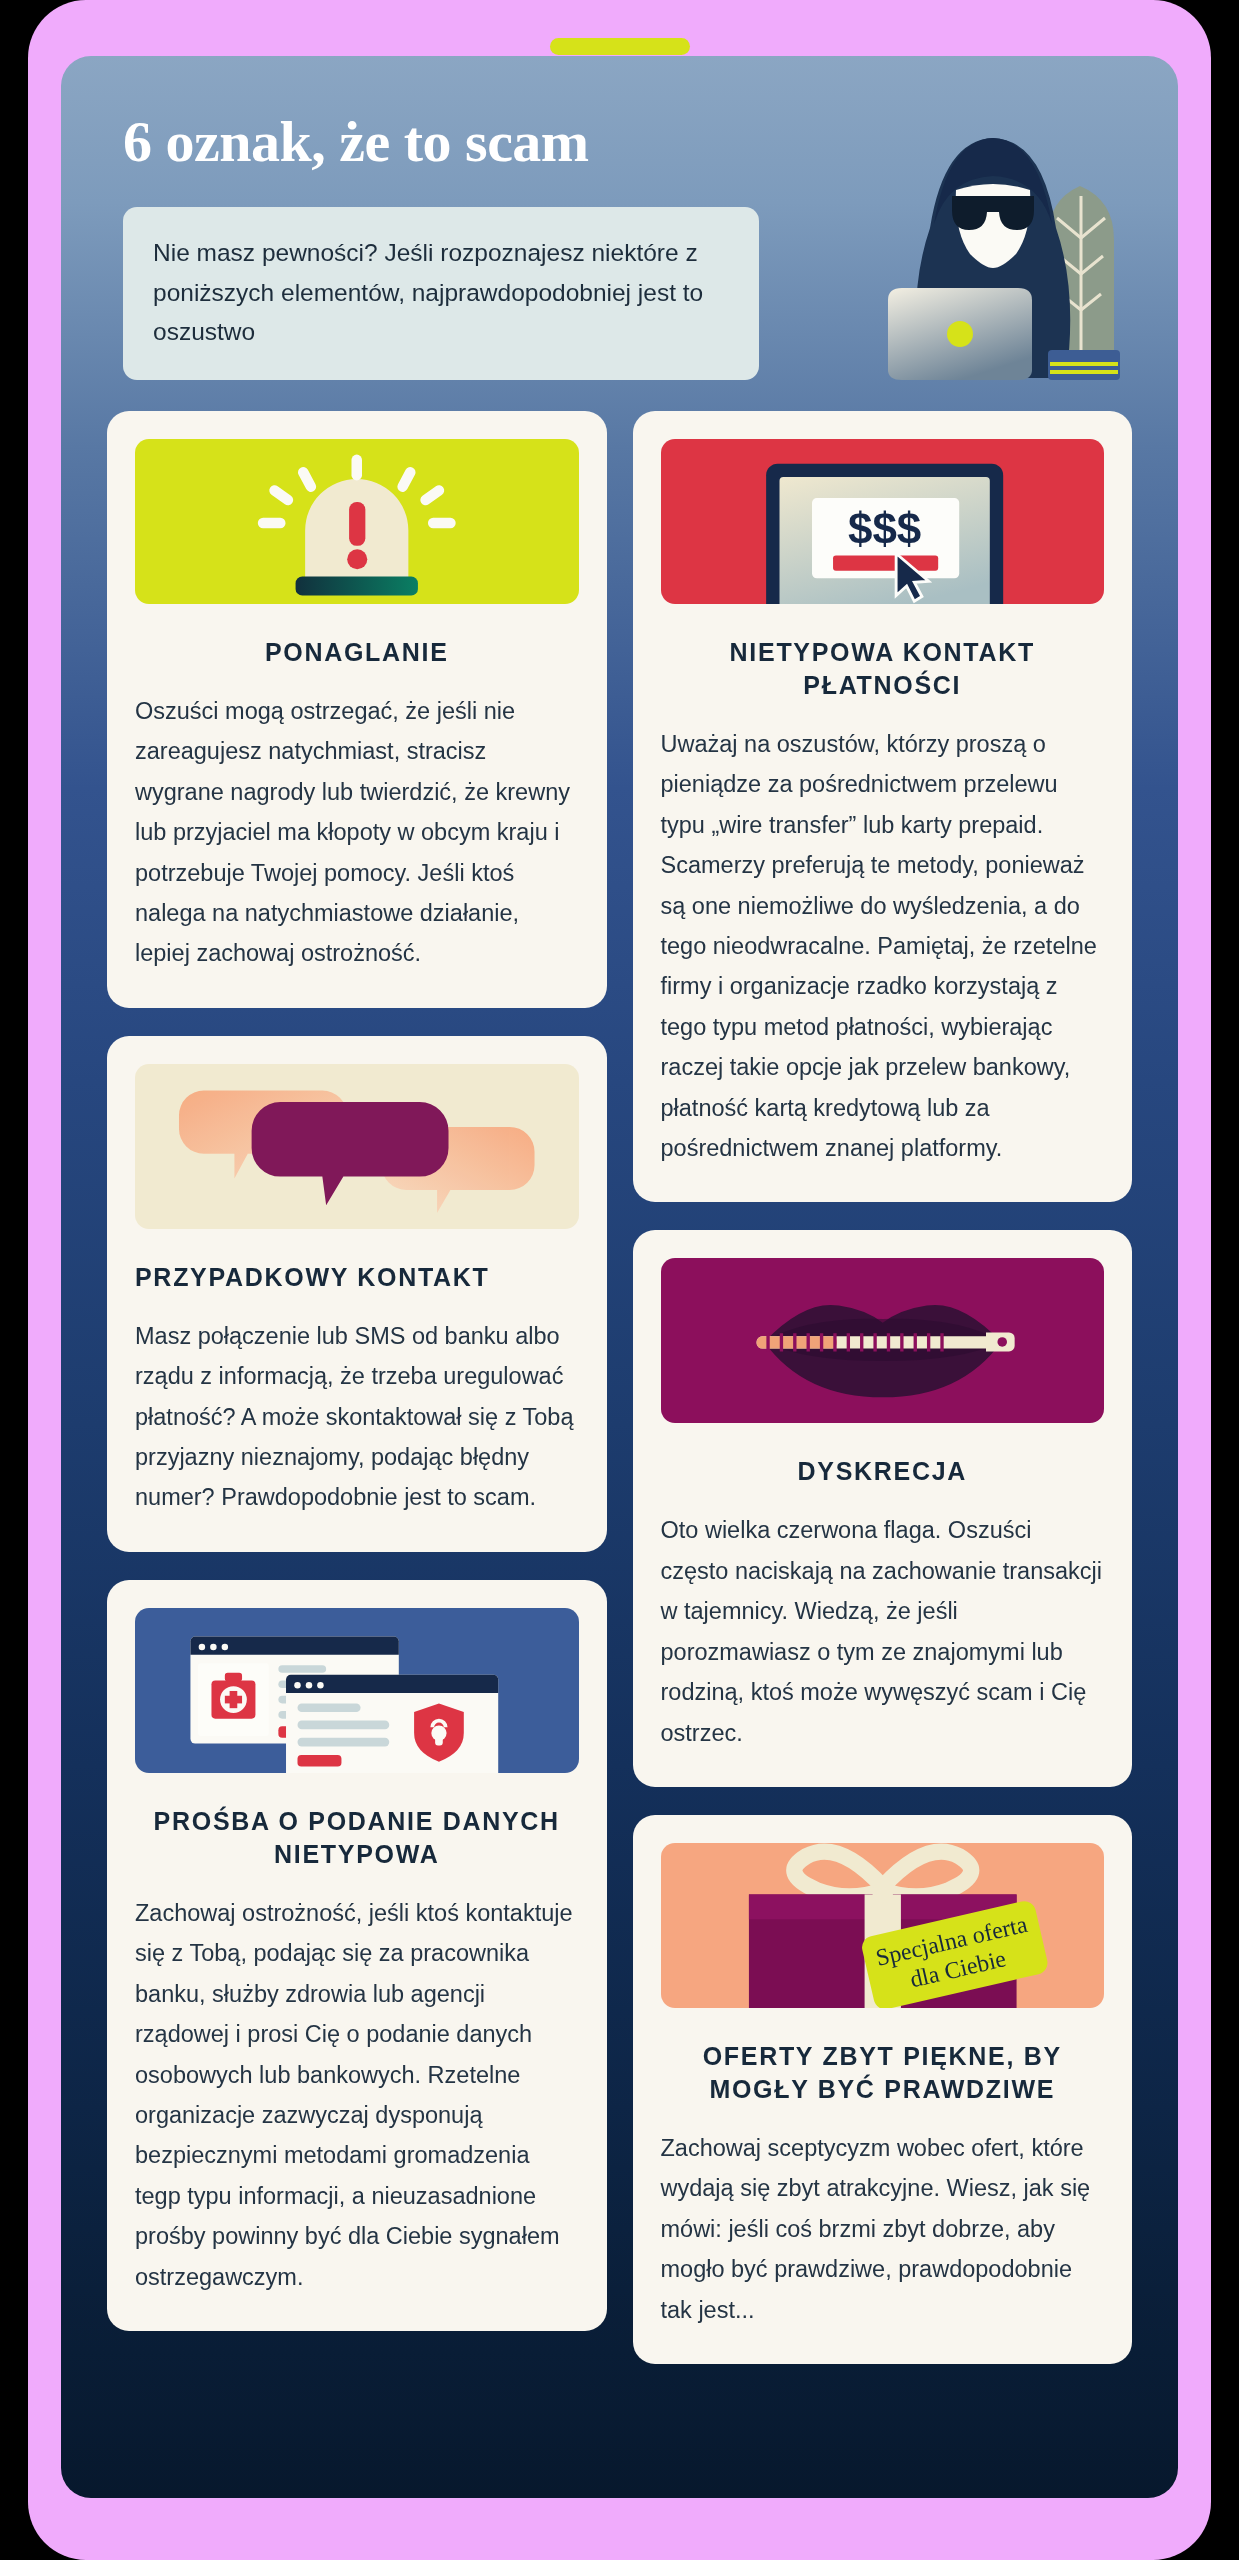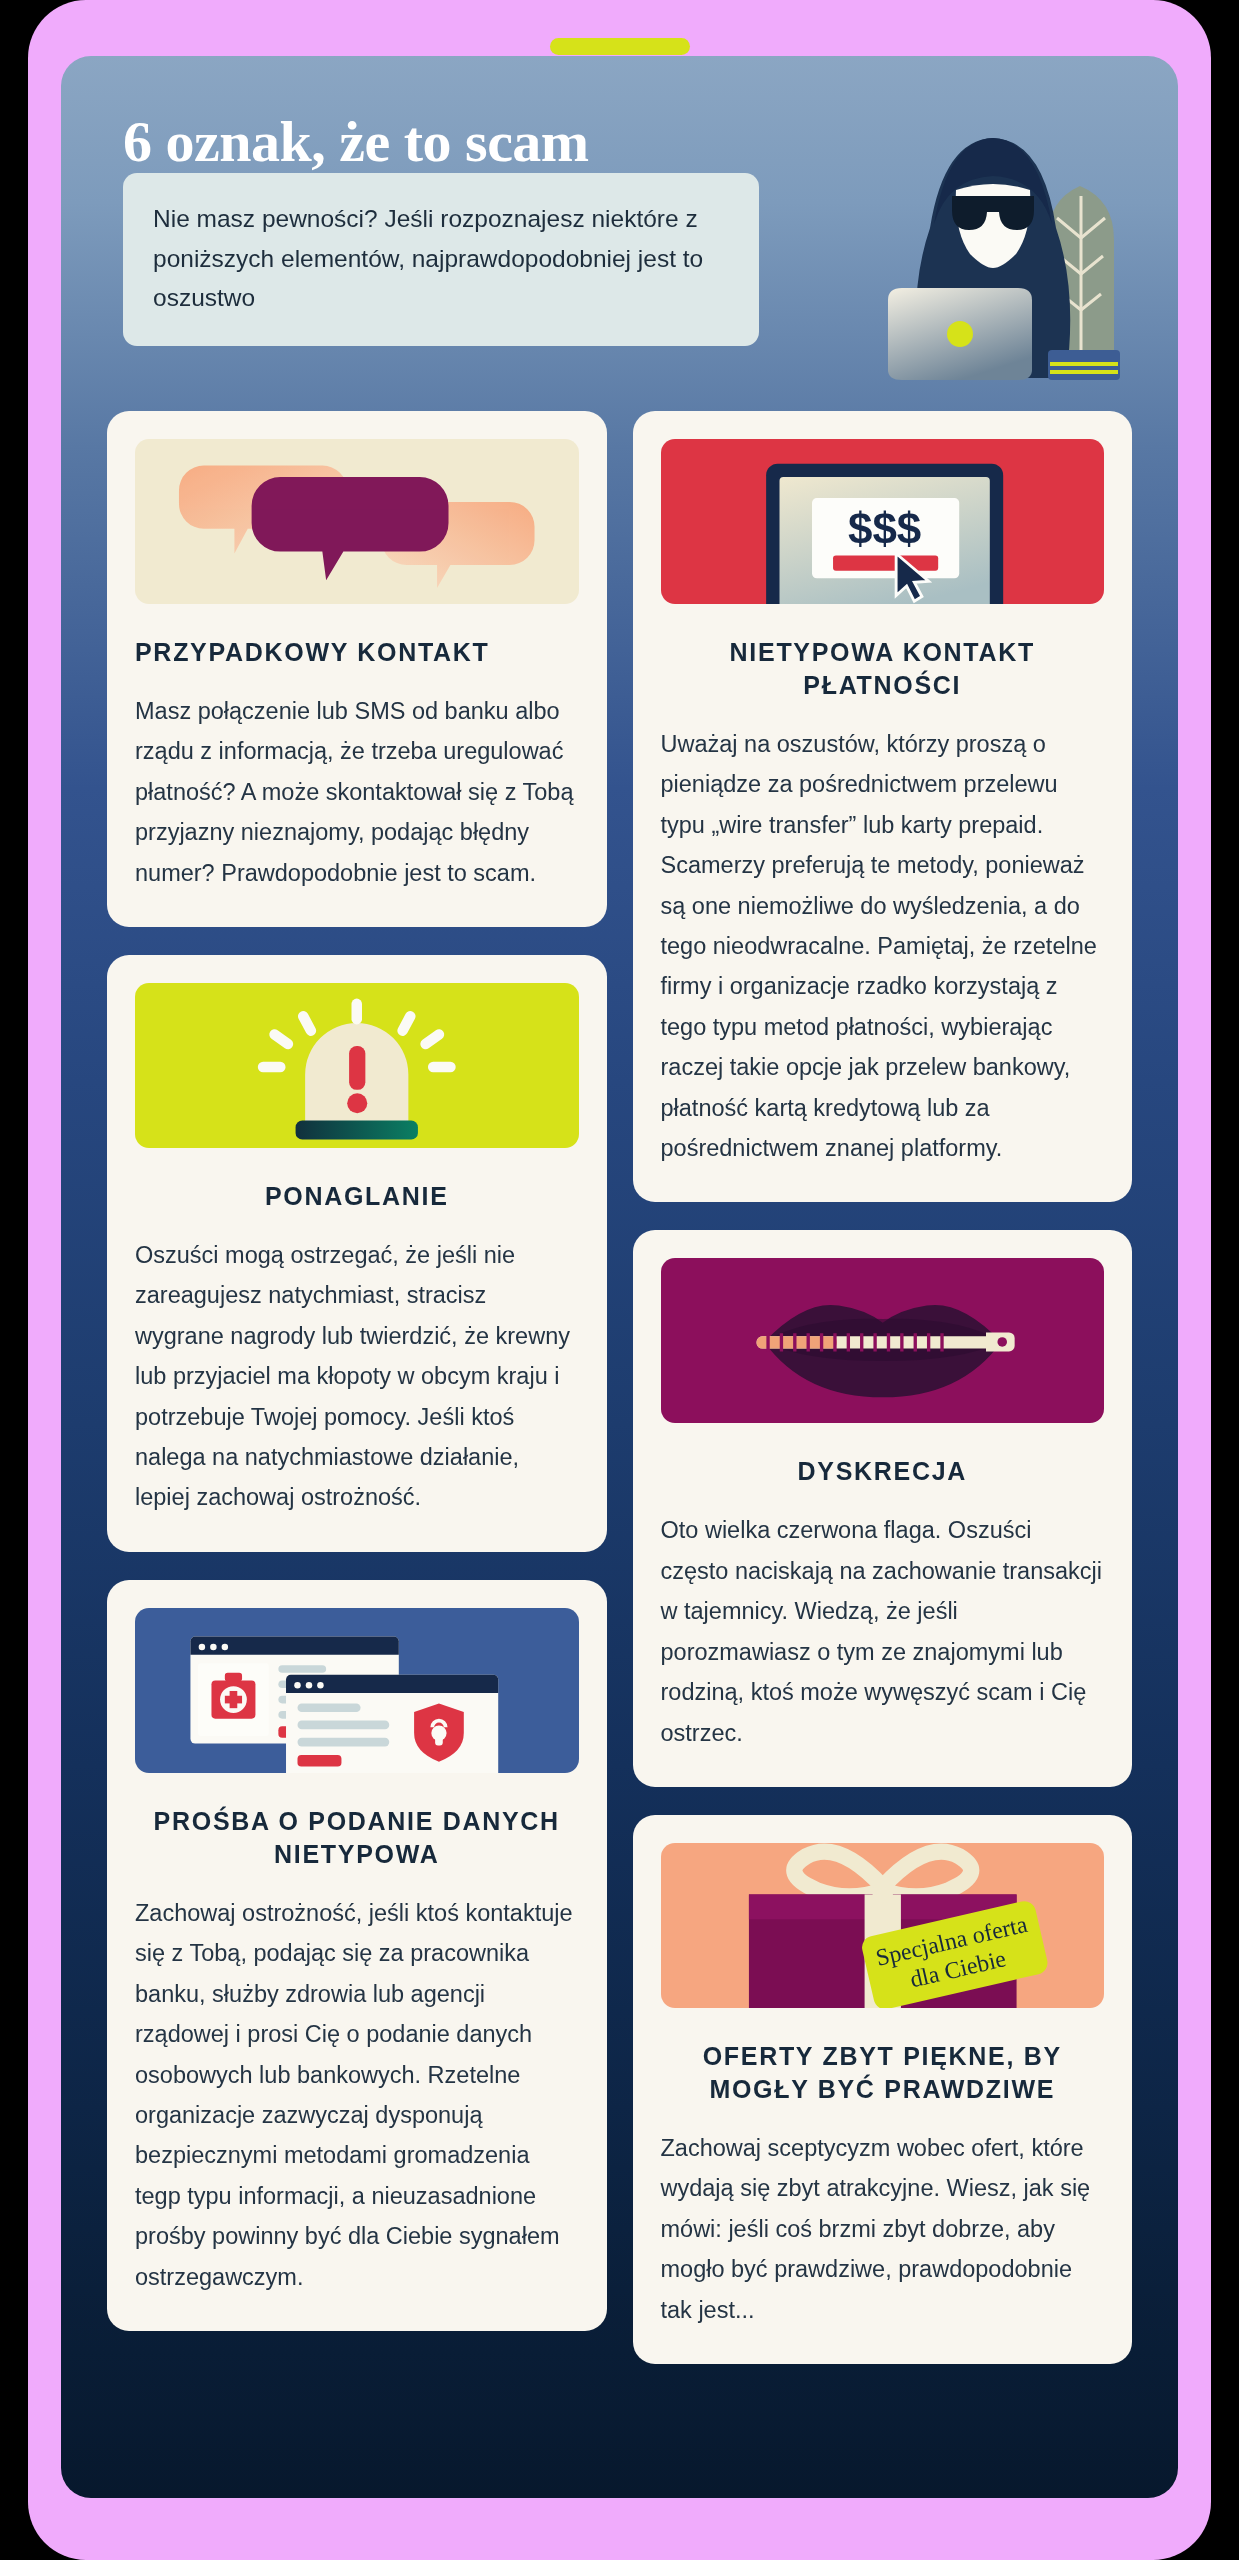--- a/index.html
+++ b/index.html
@@ -57,20 +57,21 @@
     font-family: "Liberation Serif", serif;
     font-size: 58px;
     font-weight: 700;
     color: #ffffff;
     letter-spacing: -0.5px;
     line-height: 1.05;
     position: relative;
     z-index: 3;
   }
   .hero-sub {
+    margin-top: 34px;
     width: 636px;
     background: #dde8e8;
     border-radius: 14px;
     padding: 26px 30px 28px 30px;
     position: relative;
     z-index: 3;
   }
   .hero-sub p {
     font-size: 24.5px;
     line-height: 1.62;
@@ -168,20 +169,48 @@
       <div class="hero-sub">
         <p>Nie masz pewności? Jeśli rozpoznajesz niektóre z poniższych elementów, najprawdopodobniej jest to oszustwo</p>
       </div>
     </div>
 
     <div class="grid">
 
       <div class="col">
 
         <div class="card">
+          <div class="card-art" style="background:#d6e219">
+            <svg viewBox="0 0 464 165" xmlns="http://www.w3.org/2000/svg">
+              <path d="M178 146 V92 a54 54 0 0 1 108 0 v54 Z" fill="#f1ead0"></path>
+              <rect x="168" y="140" width="128" height="20" rx="7" fill="url(#sirb)"></rect>
+              <g stroke="#fbfaf5" stroke-width="11" stroke-linecap="round">
+                <path d="M232 34 L232 18"></path>
+                <path d="M184 46 L176 31"></path>
+                <path d="M280 46 L288 31"></path>
+                <path d="M152 84 L134 84"></path>
+                <path d="M312 84 L330 84"></path>
+                <path d="M160 60 L146 50"></path>
+                <path d="M304 60 L318 50"></path>
+              </g>
+              <rect x="224" y="62" width="17" height="46" rx="8" fill="#dd3544"></rect>
+              <circle cx="232.5" cy="122" r="10.5" fill="#dd3544"></circle>
+              <defs>
+                <linearGradient id="sirb" x1="0" y1="0" x2="1" y2="0">
+                  <stop offset="0" stop-color="#11303d"></stop>
+                    <stop offset="1" stop-color="#0a7f63"></stop>
+                </linearGradient>
+              </defs>
+            </svg>
+          </div>
+          <div class="card-title">PONAGLANIE</div>
+          <div class="card-body">Oszuści mogą ostrzegać, że jeśli nie zareagujesz natychmiast, stracisz wygrane nagrody lub twierdzić, że krewny lub przyjaciel ma kłopoty w obcym kraju i potrzebuje Twojej pomocy. Jeśli ktoś nalega na natychmiastowe działanie, lepiej zachowaj ostrożność.</div>
+        </div>
+
+        <div class="card">
           <div class="card-art" style="background:#f1ead0">
             <svg viewBox="0 0 464 165" xmlns="http://www.w3.org/2000/svg">
               <g opacity="0.95">
                 <path d="M72 24 H196 a26 26 0 0 1 26 26 v14 a26 26 0 0 1 -26 26 H118 l-14 26 v-26 H72 a26 26 0 0 1 -26 -26 V50 a26 26 0 0 1 26 -26 Z" fill="url(#p1)"></path>
                 <path d="M284 62 H392 a26 26 0 0 1 26 26 v14 a26 26 0 0 1 -26 26 H330 l-14 24 v-24 h-32 a26 26 0 0 1 -26 -26 V88 a26 26 0 0 1 26 -26 Z" fill="url(#p2)"></path>
                 <path d="M152 36 H298 a30 30 0 0 1 30 30 v18 a30 30 0 0 1 -30 30 H218 l-18 30 -4 -30 h-44 a30 30 0 0 1 -30 -30 V66 a30 30 0 0 1 30 -30 Z" fill="#7b0d53"></path>
               </g>
               <defs>
                 <linearGradient id="p1" x1="0" y1="0" x2="1" y2="1">
                   <stop offset="0" stop-color="#f7a97f"></stop>
@@ -189,48 +218,20 @@
                 </linearGradient>
                 <linearGradient id="p2" x1="1" y1="0" x2="0" y2="1">
                   <stop offset="0" stop-color="#f7a97f"></stop>
                     <stop offset="1" stop-color="#f8dcc2"></stop>
                 </linearGradient>
               </defs>
             </svg>
           </div>
           <div class="card-title left">PRZYPADKOWY KONTAKT</div>
           <div class="card-body">Masz połączenie lub SMS od banku albo rządu z informacją, że trzeba uregulować płatność? A może skontaktował się z Tobą przyjazny nieznajomy, podając błędny numer? Prawdopodobnie jest to scam.</div>
-        </div>
-
-        <div class="card">
-          <div class="card-art" style="background:#d6e219">
-            <svg viewBox="0 0 464 165" xmlns="http://www.w3.org/2000/svg">
-              <path d="M178 146 V92 a54 54 0 0 1 108 0 v54 Z" fill="#f1ead0"></path>
-              <rect x="168" y="140" width="128" height="20" rx="7" fill="url(#sirb)"></rect>
-              <g stroke="#fbfaf5" stroke-width="11" stroke-linecap="round">
-                <path d="M232 34 L232 18"></path>
-                <path d="M184 46 L176 31"></path>
-                <path d="M280 46 L288 31"></path>
-                <path d="M152 84 L134 84"></path>
-                <path d="M312 84 L330 84"></path>
-                <path d="M160 60 L146 50"></path>
-                <path d="M304 60 L318 50"></path>
-              </g>
-              <rect x="224" y="62" width="17" height="46" rx="8" fill="#dd3544"></rect>
-              <circle cx="232.5" cy="122" r="10.5" fill="#dd3544"></circle>
-              <defs>
-                <linearGradient id="sirb" x1="0" y1="0" x2="1" y2="0">
-                  <stop offset="0" stop-color="#11303d"></stop>
-                    <stop offset="1" stop-color="#0a7f63"></stop>
-                </linearGradient>
-              </defs>
-            </svg>
-          </div>
-          <div class="card-title">PONAGLANIE</div>
-          <div class="card-body">Oszuści mogą ostrzegać, że jeśli nie zareagujesz natychmiast, stracisz wygrane nagrody lub twierdzić, że krewny lub przyjaciel ma kłopoty w obcym kraju i potrzebuje Twojej pomocy. Jeśli ktoś nalega na natychmiastowe działanie, lepiej zachowaj ostrożność.</div>
         </div>
 
         <div class="card">
           <div class="card-art" style="background:#3c5d9a">
             <svg viewBox="0 0 464 165" xmlns="http://www.w3.org/2000/svg">
 
               <g>
                 <rect x="58" y="26" width="218" height="112" rx="5" fill="#fbfaf5"></rect>
                 <path d="M58 31 a5 5 0 0 1 5 -5 h208 a5 5 0 0 1 5 5 v14 H58 Z" fill="#16294a"></path>
                 <circle cx="70" cy="37" r="3.4" fill="#fbfaf5"></circle>

